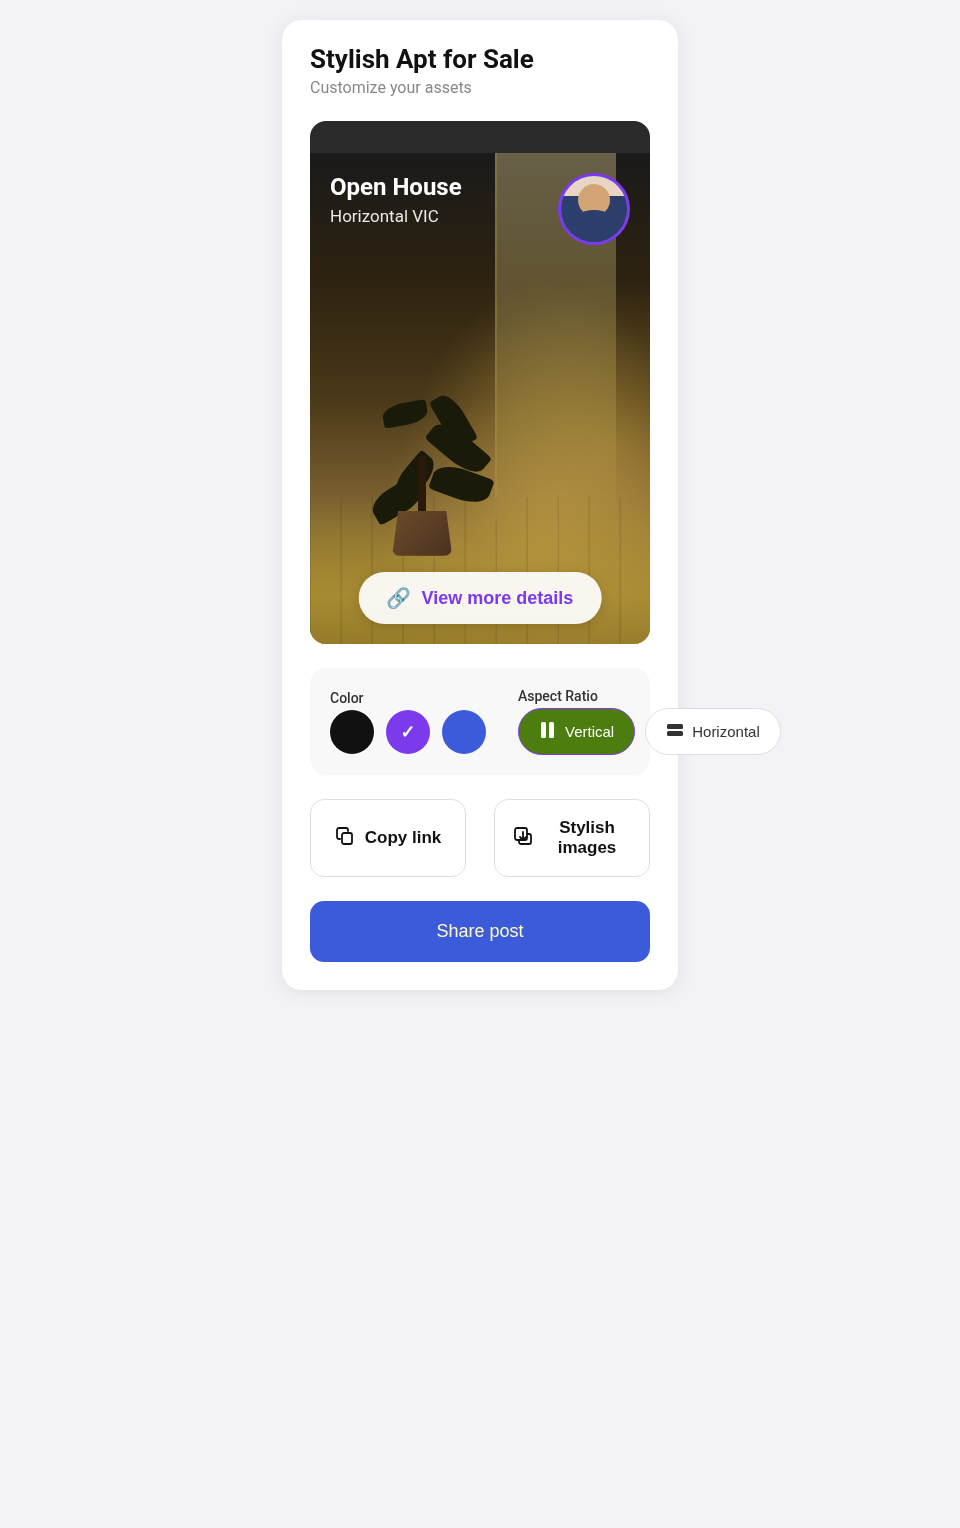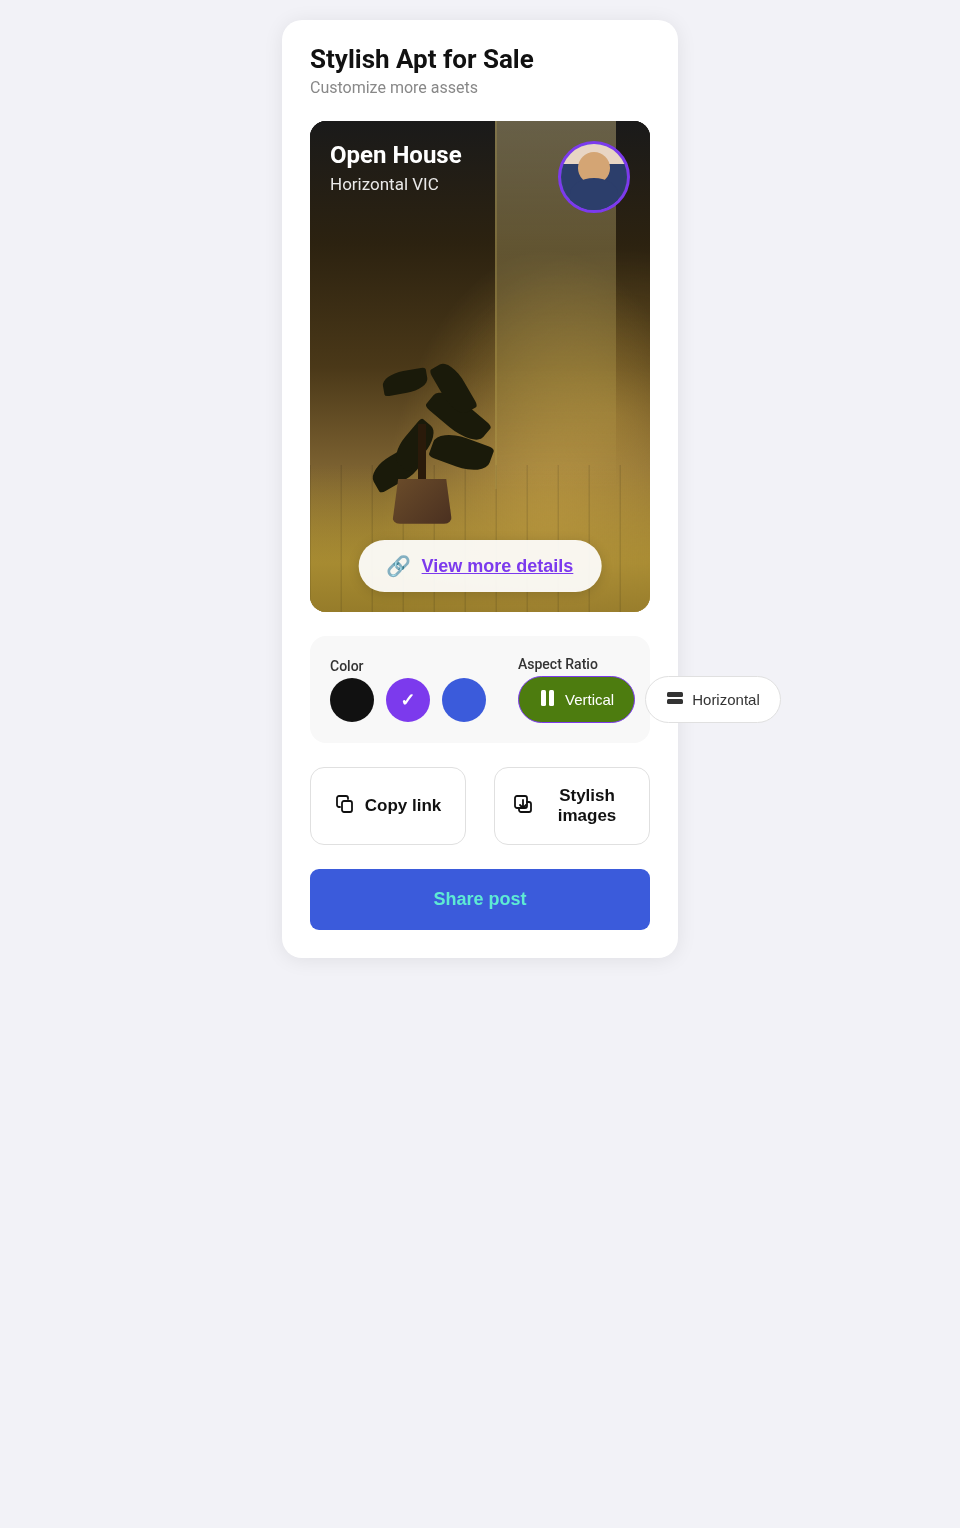--- a/index.html
+++ b/index.html
@@ -57,20 +57,21 @@
         #2d2416 30%,
         #5c4a1e 55%,
         #8a7030 70%,
         #c4a94a 85%,
         #e8d080 100%
       );
       position: relative;
       display: flex;
       flex-direction: column;
       justify-content: flex-end;
+      margin-top: 32px;
     }
 
     .room-scene {
       position: absolute;
       inset: 0;
       overflow: hidden;
     }
 
     
     .room-scene::before {
@@ -248,21 +249,20 @@
       cursor: pointer;
       white-space: nowrap;
       border: none;
       box-shadow: 0 2px 12px rgba(0,0,0,0.15);
     }
 
     .view-details-text {
       font-size: 18px;
       font-weight: 700;
       color: #7c3aed;
-      text-decoration: underline;
     }
 
     .link-icon {
       color: #7c3aed;
       font-size: 20px;
     }
 
     .controls-section {
       background: #f8f8f8;
       border-radius: 16px;
@@ -360,39 +360,39 @@
       justify-content: center;
       gap: 10px;
       font-size: 17px;
       font-weight: 600;
       color: #111111;
     }
 
     .share-btn {
       width: 100%;
       padding: 20px;
-      border-radius: 9px;
+      border-radius: 14px;
       border: none;
       background: #3b5bdb;
-      color: #5eead4;
+      color: #fef9c3;
       cursor: pointer;
       font-size: 18px;
-      font-weight: 700;
+      font-weight: 400;
       display: flex;
       align-items: center;
       justify-content: center;
     }
   </style>
 </head>
 <body>
 
 <div class="card">
 
   <h1 class="header-title">Stylish Apt for Sale</h1>
-  <p class="header-subtitle">Customize more assets</p>
+  <p class="header-subtitle">Customize your assets</p>
 
   <div class="image-container">
     <div class="property-image">
       <div class="room-scene">
         <div class="floor-lines"></div>
         <div class="plant-silhouette">
           <div class="plant-leaves">
             <div class="leaf leaf-1"></div>
             <div class="leaf leaf-2"></div>
             <div class="leaf leaf-3"></div>

